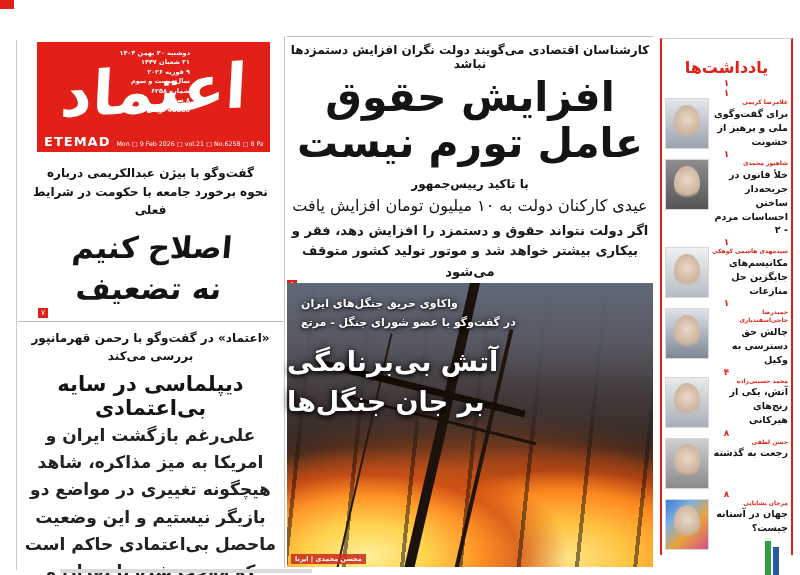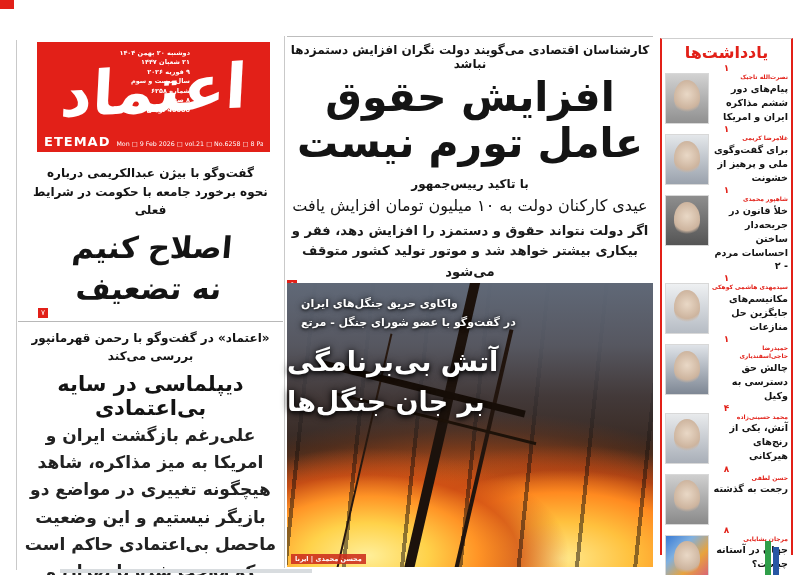--- a/index.html
+++ b/index.html
@@ -59,21 +59,21 @@
   .lsec:last-child{border-bottom:none;}
   .lsec .pref{position:absolute;left:20px;bottom:3px;}
   .sec-kicker{font-size:12px;font-weight:bold;line-height:1.55;}
   .head-callig{font-size:30px;font-weight:bold;line-height:1.35;margin-top:8px;transform:skewX(-5deg);}
   .head-b{font-size:21px;font-weight:bold;margin-top:6px;letter-spacing:-0.5px;}
   .sec-body{font-size:17px;font-weight:bold;line-height:1.6;margin-top:2px;color:#222;}
 
   
   .notes{position:absolute;left:660px;top:38px;width:133px;height:517px;
          border-left:2px solid #e22018;border-right:2px solid #e22018;border-top:1px solid #cfcfcf;
-         background:#fff;padding:0 3px;box-sizing:border-box;}
+         background:#fff;padding:15px 3px;box-sizing:border-box;}
   .notes-title{color:#e22018;font-size:16px;font-weight:bold;text-align:center;padding:4px 0 2px;}
   .note-item{margin-bottom:1px;}
   .note-num{color:#e22018;font-size:9px;font-weight:bold;text-align:center;line-height:1;}
   .note-row{display:flex;gap:3px;align-items:flex-start;}
   .note-photo{width:44px;height:51px;flex:none;border:1px solid #d8d8d8;box-sizing:border-box;position:relative;
       background:linear-gradient(#d2d2d2,#909090);}
   .note-photo::after{content:"";position:absolute;left:50%;top:46%;width:26px;height:34px;transform:translate(-50%,-50%);
       border-radius:50% 50% 46% 46%;background:radial-gradient(circle at 50% 42%, #e9d8c6 0%, #cdb49e 60%, rgba(0,0,0,0) 75%);}
   .p2{background:linear-gradient(#e4e7ea,#9aa2ad);} .p3{background:linear-gradient(#8e8e8e,#555);}
   .p4{background:linear-gradient(#eef0f2,#b6bcc4);} .p5{background:linear-gradient(#dfe3e8,#7e8794);}
@@ -167,27 +167,20 @@
 
     </div>
 
   </div>
 
   <div class="notes">
     <div class="notes-title">یادداشت‌ها</div>
 
     <div class="note-item">
       <div class="note-num">۱</div>
-      <div class="note-row">
-        <div class="note-text">
-          <div class="note-author">نصرت‌الله تاجیک</div>
-          <div class="note-title2">پیام‌های دور ششم مذاکره ایران و امریکا</div>
-        </div>
-        <div class="note-photo p1"></div>
-      </div>
     </div>
 
     <div class="note-item">
       <div class="note-num">۱</div>
       <div class="note-row">
         <div class="note-text">
           <div class="note-author">غلامرضا کریمی</div>
           <div class="note-title2">برای گفت‌وگوی ملی و پرهیز از خشونت</div>
         </div>
         <div class="note-photo p2"></div>

